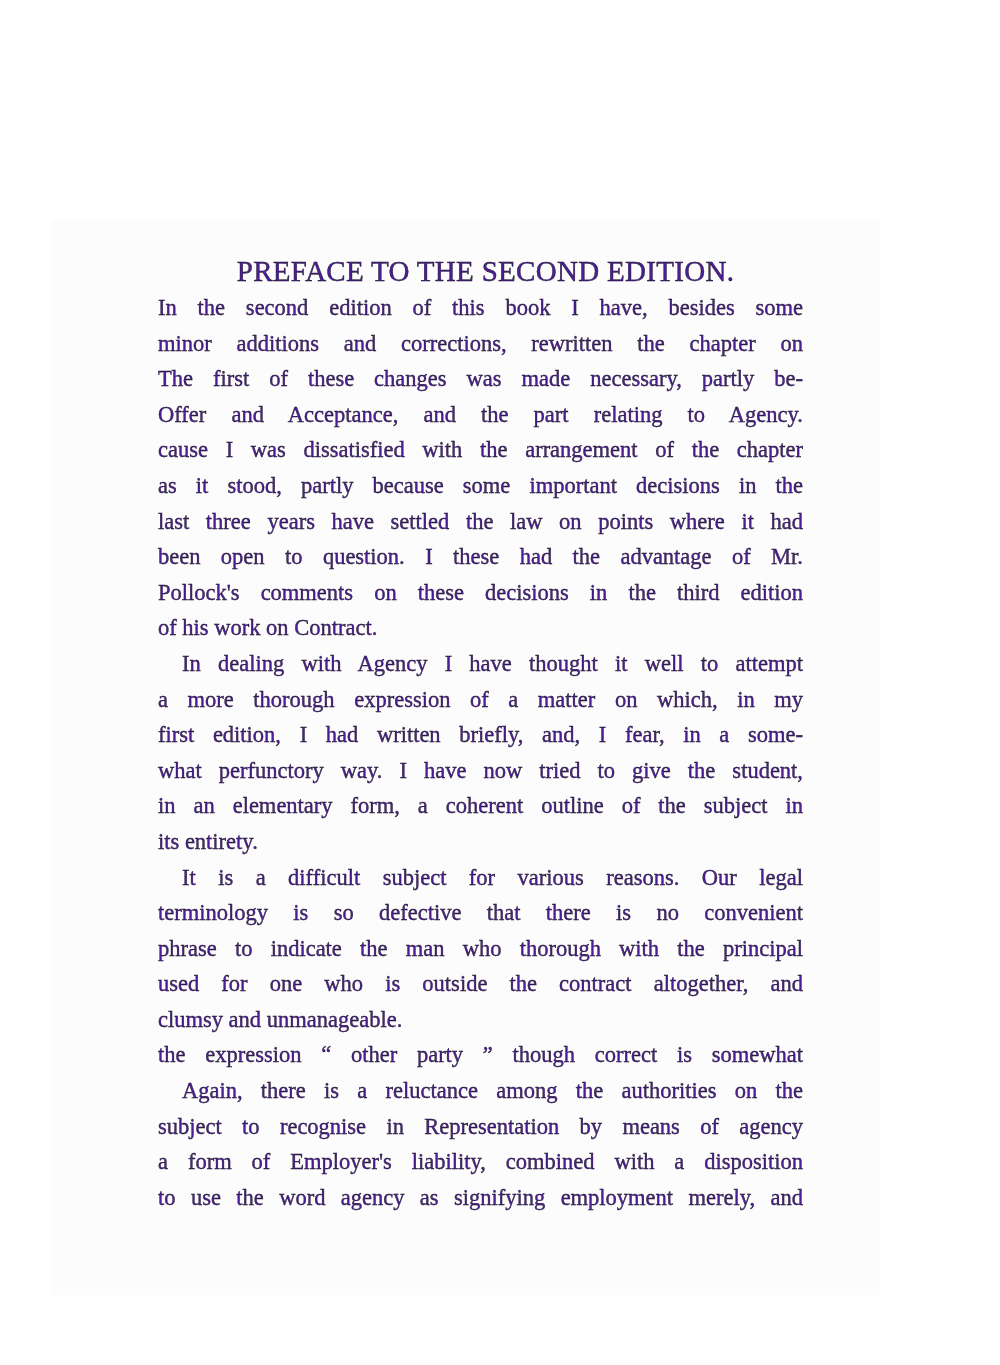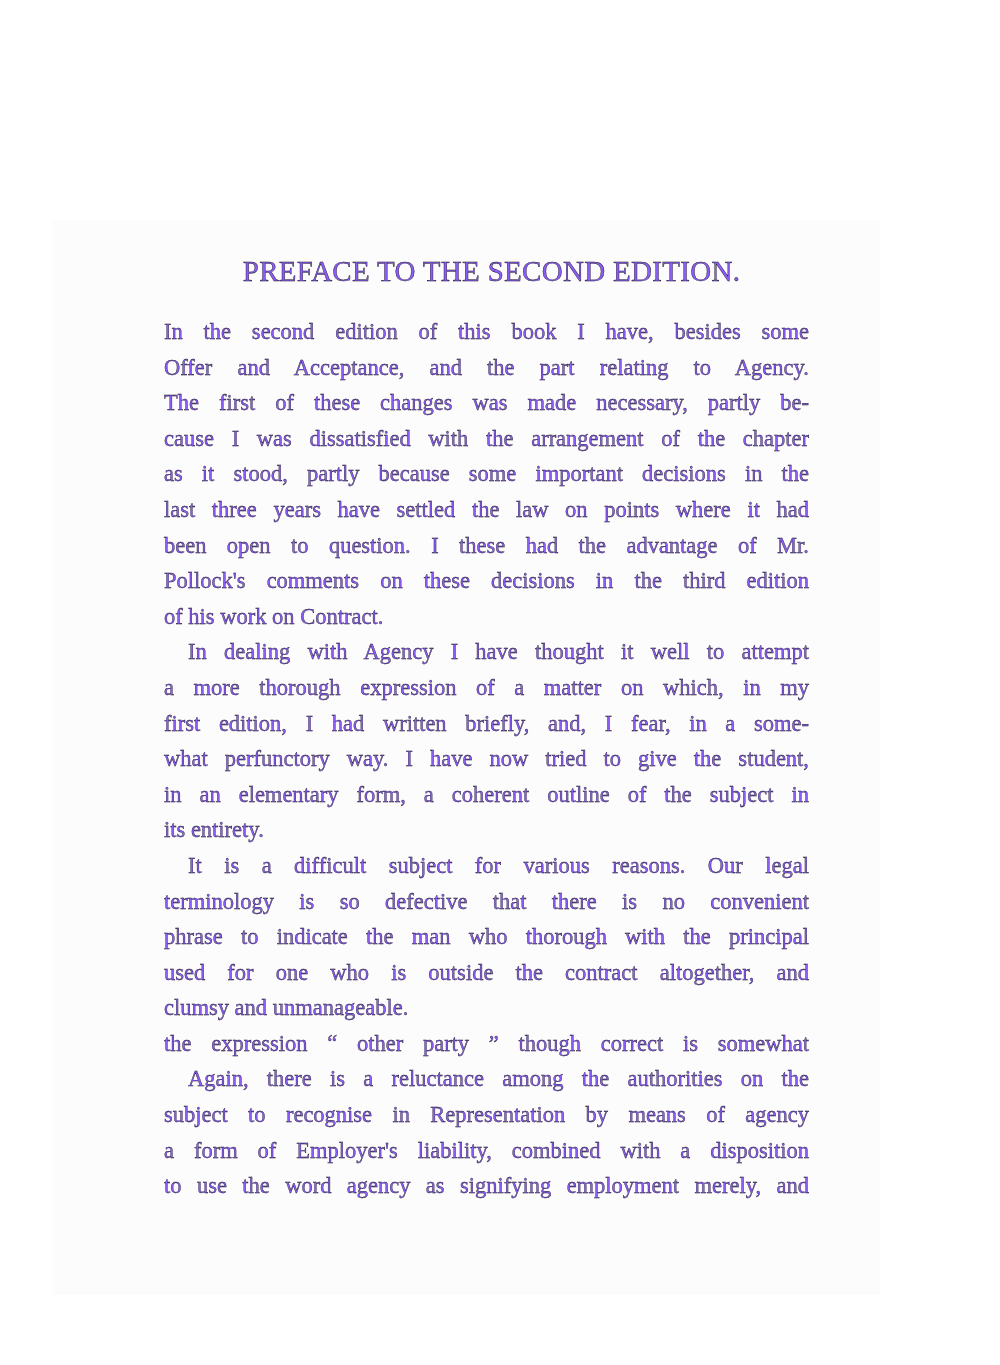--- a/index.html
+++ b/index.html
@@ -16,39 +16,38 @@
     .scan-area {
       position: absolute;
       left: 52px;
       top: 220px;
       width: 828px;
       height: 1075px;
       background: #fcfcfc;
     }
     .page {
       position: absolute;
-      left: 164px;
+      left: 158px;
       top: 252px;
       width: 645px;
-      color: #8b5cf6;
+      color: #4c1d95;
       font-family: "Liberation Serif", "DejaVu Serif", serif;
     }
     .title {
       margin: 0;
       font-size: 29px;
       font-weight: normal;
       letter-spacing: 0.3px;
       text-align: center;
       padding-left: 10px;
       white-space: nowrap;
       line-height: 38px;
       -webkit-text-stroke: 0.4px #111;
     }
     .body-text {
-      margin-top: 24px;
     }
     .para {
       margin: 0;
       font-size: 22.5px;
       line-height: 35.6px;
       text-align: justify;
       text-align-last: justify;
       -webkit-text-stroke: 0.35px #111;
     }
     .para .line {
@@ -70,22 +69,23 @@
 
 <div class="scan-area"></div>
 
 <div class="page">
   <h1 class="title">PREFACE TO THE SECOND EDITION.</h1>
 
   <div class="body-text">
 
     <p class="para">
       <span class="line">In the second edition of this book I have, besides some</span>
+      <span class="line">minor additions and corrections, rewritten the chapter on</span>
+      <span class="line">The first of these changes was made necessary, partly be-</span>
       <span class="line">Offer and Acceptance, and the part relating to Agency.</span>
-      <span class="line">The first of these changes was made necessary, partly be-</span>
       <span class="line">cause I was dissatisfied with the arrangement of the chapter</span>
       <span class="line">as it stood, partly because some important decisions in the</span>
       <span class="line">last three years have settled the law on points where it had</span>
       <span class="line">been open to question. I these had the advantage of Mr.</span>
       <span class="line">Pollock's comments on these decisions in the third edition</span>
       <span class="line last">of his work on Contract.</span>
     </p>
 
     <p class="para">
       <span class="line indent">In dealing with Agency I have thought it well to attempt</span>

